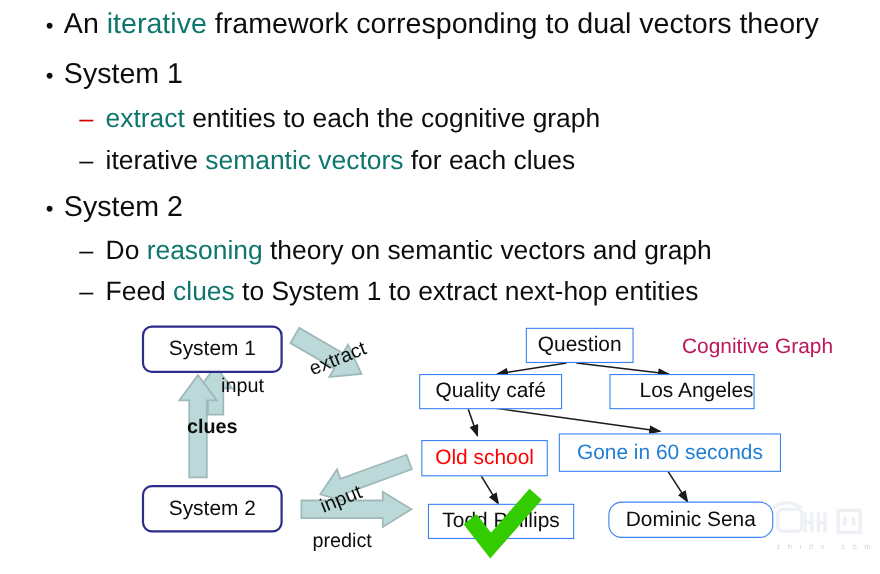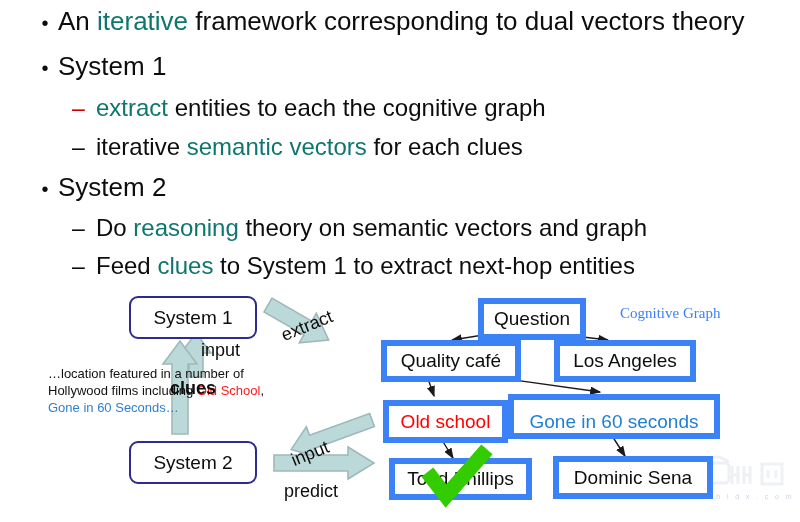--- a/index.html
+++ b/index.html
@@ -34,30 +34,30 @@
   .snippet .blue{color:#2e7fd0;}
   .snippet .rd{color:#ff1a1a;}
 
   
   .albl{position:absolute;font-size:18px;color:#0d0d0d;z-index:7;white-space:nowrap;}
   .albl.rot{transform:rotate(-22deg);transform-origin:left bottom;}
   .albl.rot2{transform:rotate(-22deg);transform-origin:left bottom;}
 
   
   .gnode{
-    position:absolute;border:6px solid #3b82f6;background:#ffffff;
+    position:absolute;border:1px solid #3b82f6;background:#ffffff;
     display:flex;align-items:center;justify-content:center;
     font-size:19px;color:#0d0d0d;z-index:4;white-space:nowrap;
   }
   .gnode.red{color:#ff0000;}
-  .gnode.blue{color:#1f7fd4;align-items:flex-end;}
+  .gnode.blue{color:#1f7fd4;}
 
   .cg-title{
-    position:absolute;font-family:Liberation Serif, serif;font-size:15px;
-    color:#3b82f6;z-index:4;white-space:nowrap;
+    position:absolute;font-family:Liberation Sans, sans-serif;font-size:19px;
+    color:#be185d;z-index:4;white-space:nowrap;
   }
 
   svg.layer{position:absolute;left:0;top:0;width:800px;height:522px;pointer-events:none;}
   svg.arrows{z-index:3;}
   svg.blockarrows{z-index:2;}
   svg.check{z-index:8;}
   svg.wm{z-index:1;}
 </style>
 </head>
 <body>
@@ -149,25 +149,20 @@
   <div class="albl rot" style="left:286px; top:325px;">extract</div>
 
   <div class="albl" style="left:201px; top:340px;">input</div>
 
   <div class="albl" style="left:170px; top:378px; font-weight:bold;">clues</div>
 
   <div class="albl rot2" style="left:296px; top:450px;">input</div>
 
   <div class="albl" style="left:284px; top:481px;">predict</div>
 
-  <div class="snippet" style="left:48px; top:365px;">
-    <div>…location featured in a number of</div>
-    <div><span>Hollywood films including </span><span class="rd">Old School</span><span>,</span></div>
-    <div><span class="blue">Gone in 60 Seconds…</span></div>
-  </div>
 
   <svg class="layer arrows" viewBox="0 0 800 522">
     <defs>
       <marker id="ah" markerWidth="9" markerHeight="9" refX="7" refY="3" orient="auto" markerUnits="strokeWidth">
         <path d="M0,0 L8,3 L0,6 z" fill="#1a1a1a"></path>
       </marker>
     </defs>
     <g stroke="#1a1a1a" stroke-width="1.4" fill="none" marker-end="url(#ah)">
       <path d="M515,330 L452,340"></path>
       <path d="M524,330 L608,340"></path>
@@ -179,37 +174,37 @@
   </svg>
 
   <div class="gnode" style="left:478px; top:298px; width:96px; height:30px;">
     <span>Question</span>
   </div>
 
   <div class="gnode" style="left:381px; top:340px; width:128px; height:30px;">
     <span>Quality café</span>
   </div>
 
-  <div class="gnode" style="left:554px; top:340px; width:130px; height:30px;">
+  <div class="gnode" style="left:554px; top:340px; width:130px; height:30px;justify-content:flex-end;">
     <span>Los Angeles</span>
   </div>
 
   <div class="gnode red" style="left:383px; top:400px; width:113px; height:31px;">
     <span>Old school</span>
   </div>
 
   <div class="gnode blue" style="left:508px; top:394px; width:200px; height:33px;">
     <span>Gone in 60 seconds</span>
   </div>
 
   <div class="gnode" style="left:389px; top:458px; width:131px; height:30px;">
     <span>Todd Phillips</span>
   </div>
 
-  <div class="gnode" style="left:553px; top:456px; width:148px; height:31px;">
+  <div class="gnode" style="left:553px; top:456px; width:148px; height:31px;border-radius:12px;">
     <span>Dominic Sena</span>
   </div>
 
   <div class="cg-title" style="left:620px; top:305px;">Cognitive Graph</div>
 
   <svg class="layer check" viewBox="0 0 800 522">
     <path d="M432,478 L446,496 L482,455" stroke="#33cc00" stroke-width="15" fill="none" stroke-linecap="square" stroke-linejoin="miter"></path>
   </svg>
 
 </div>

